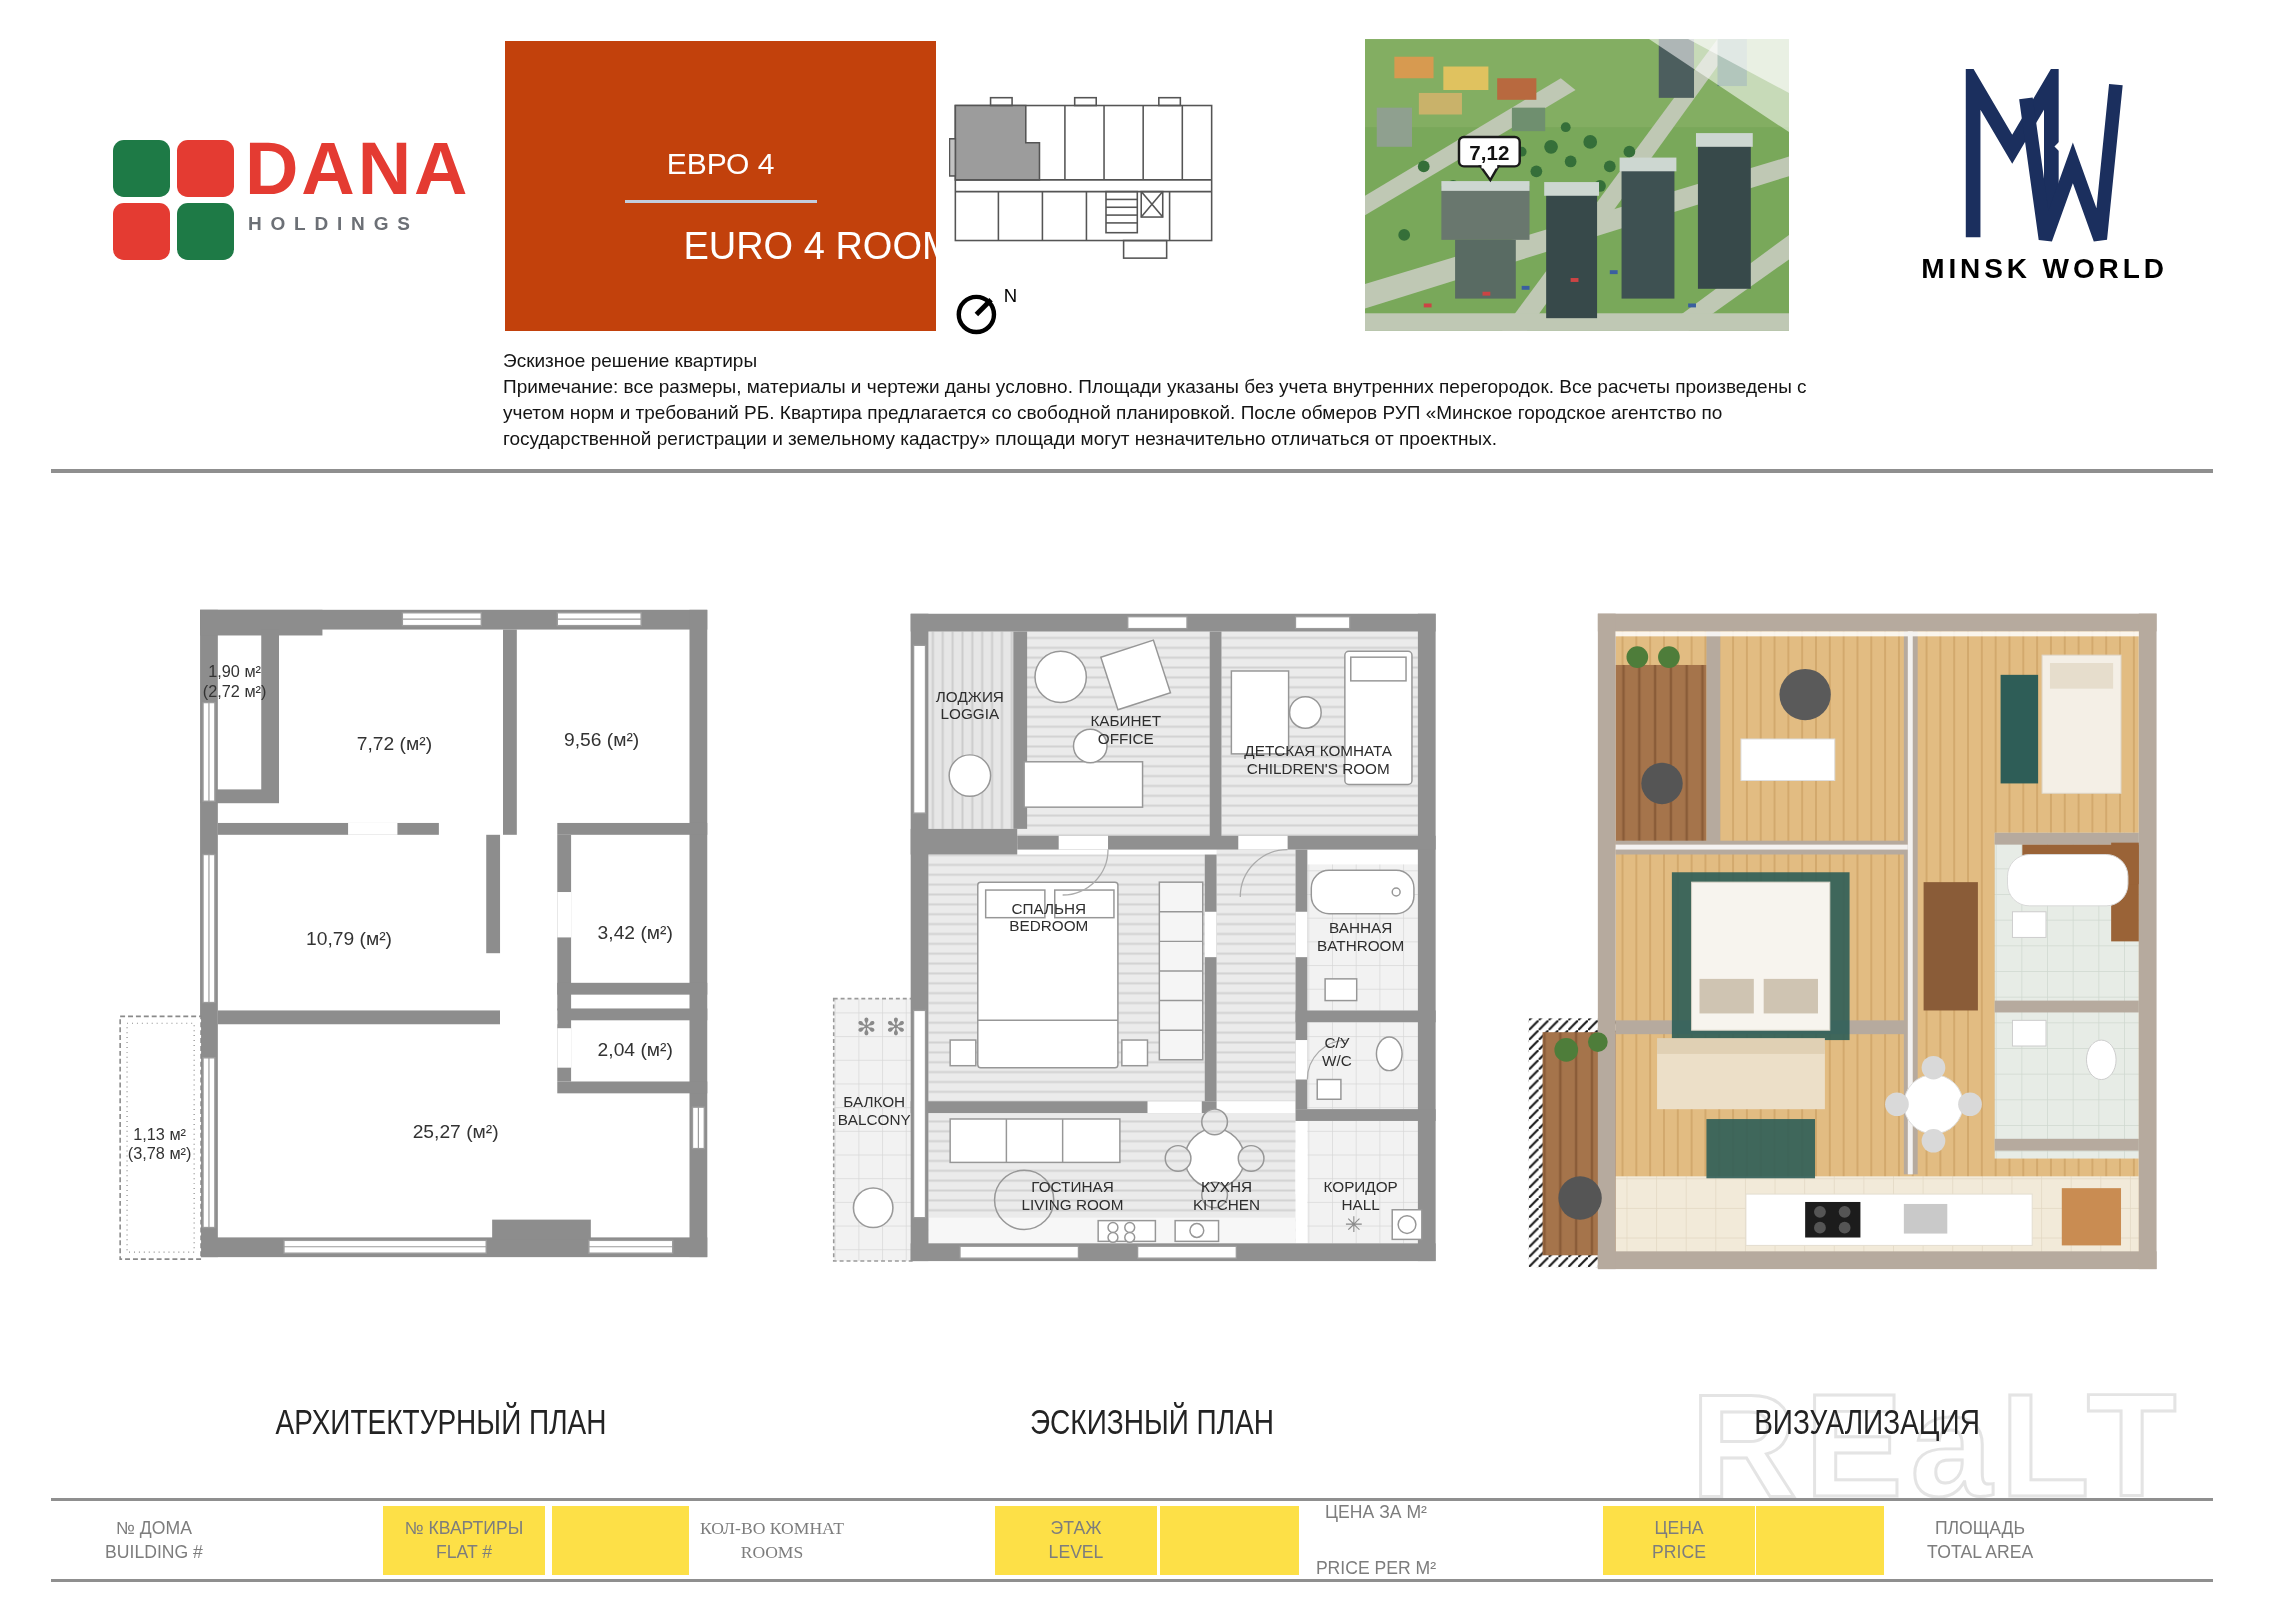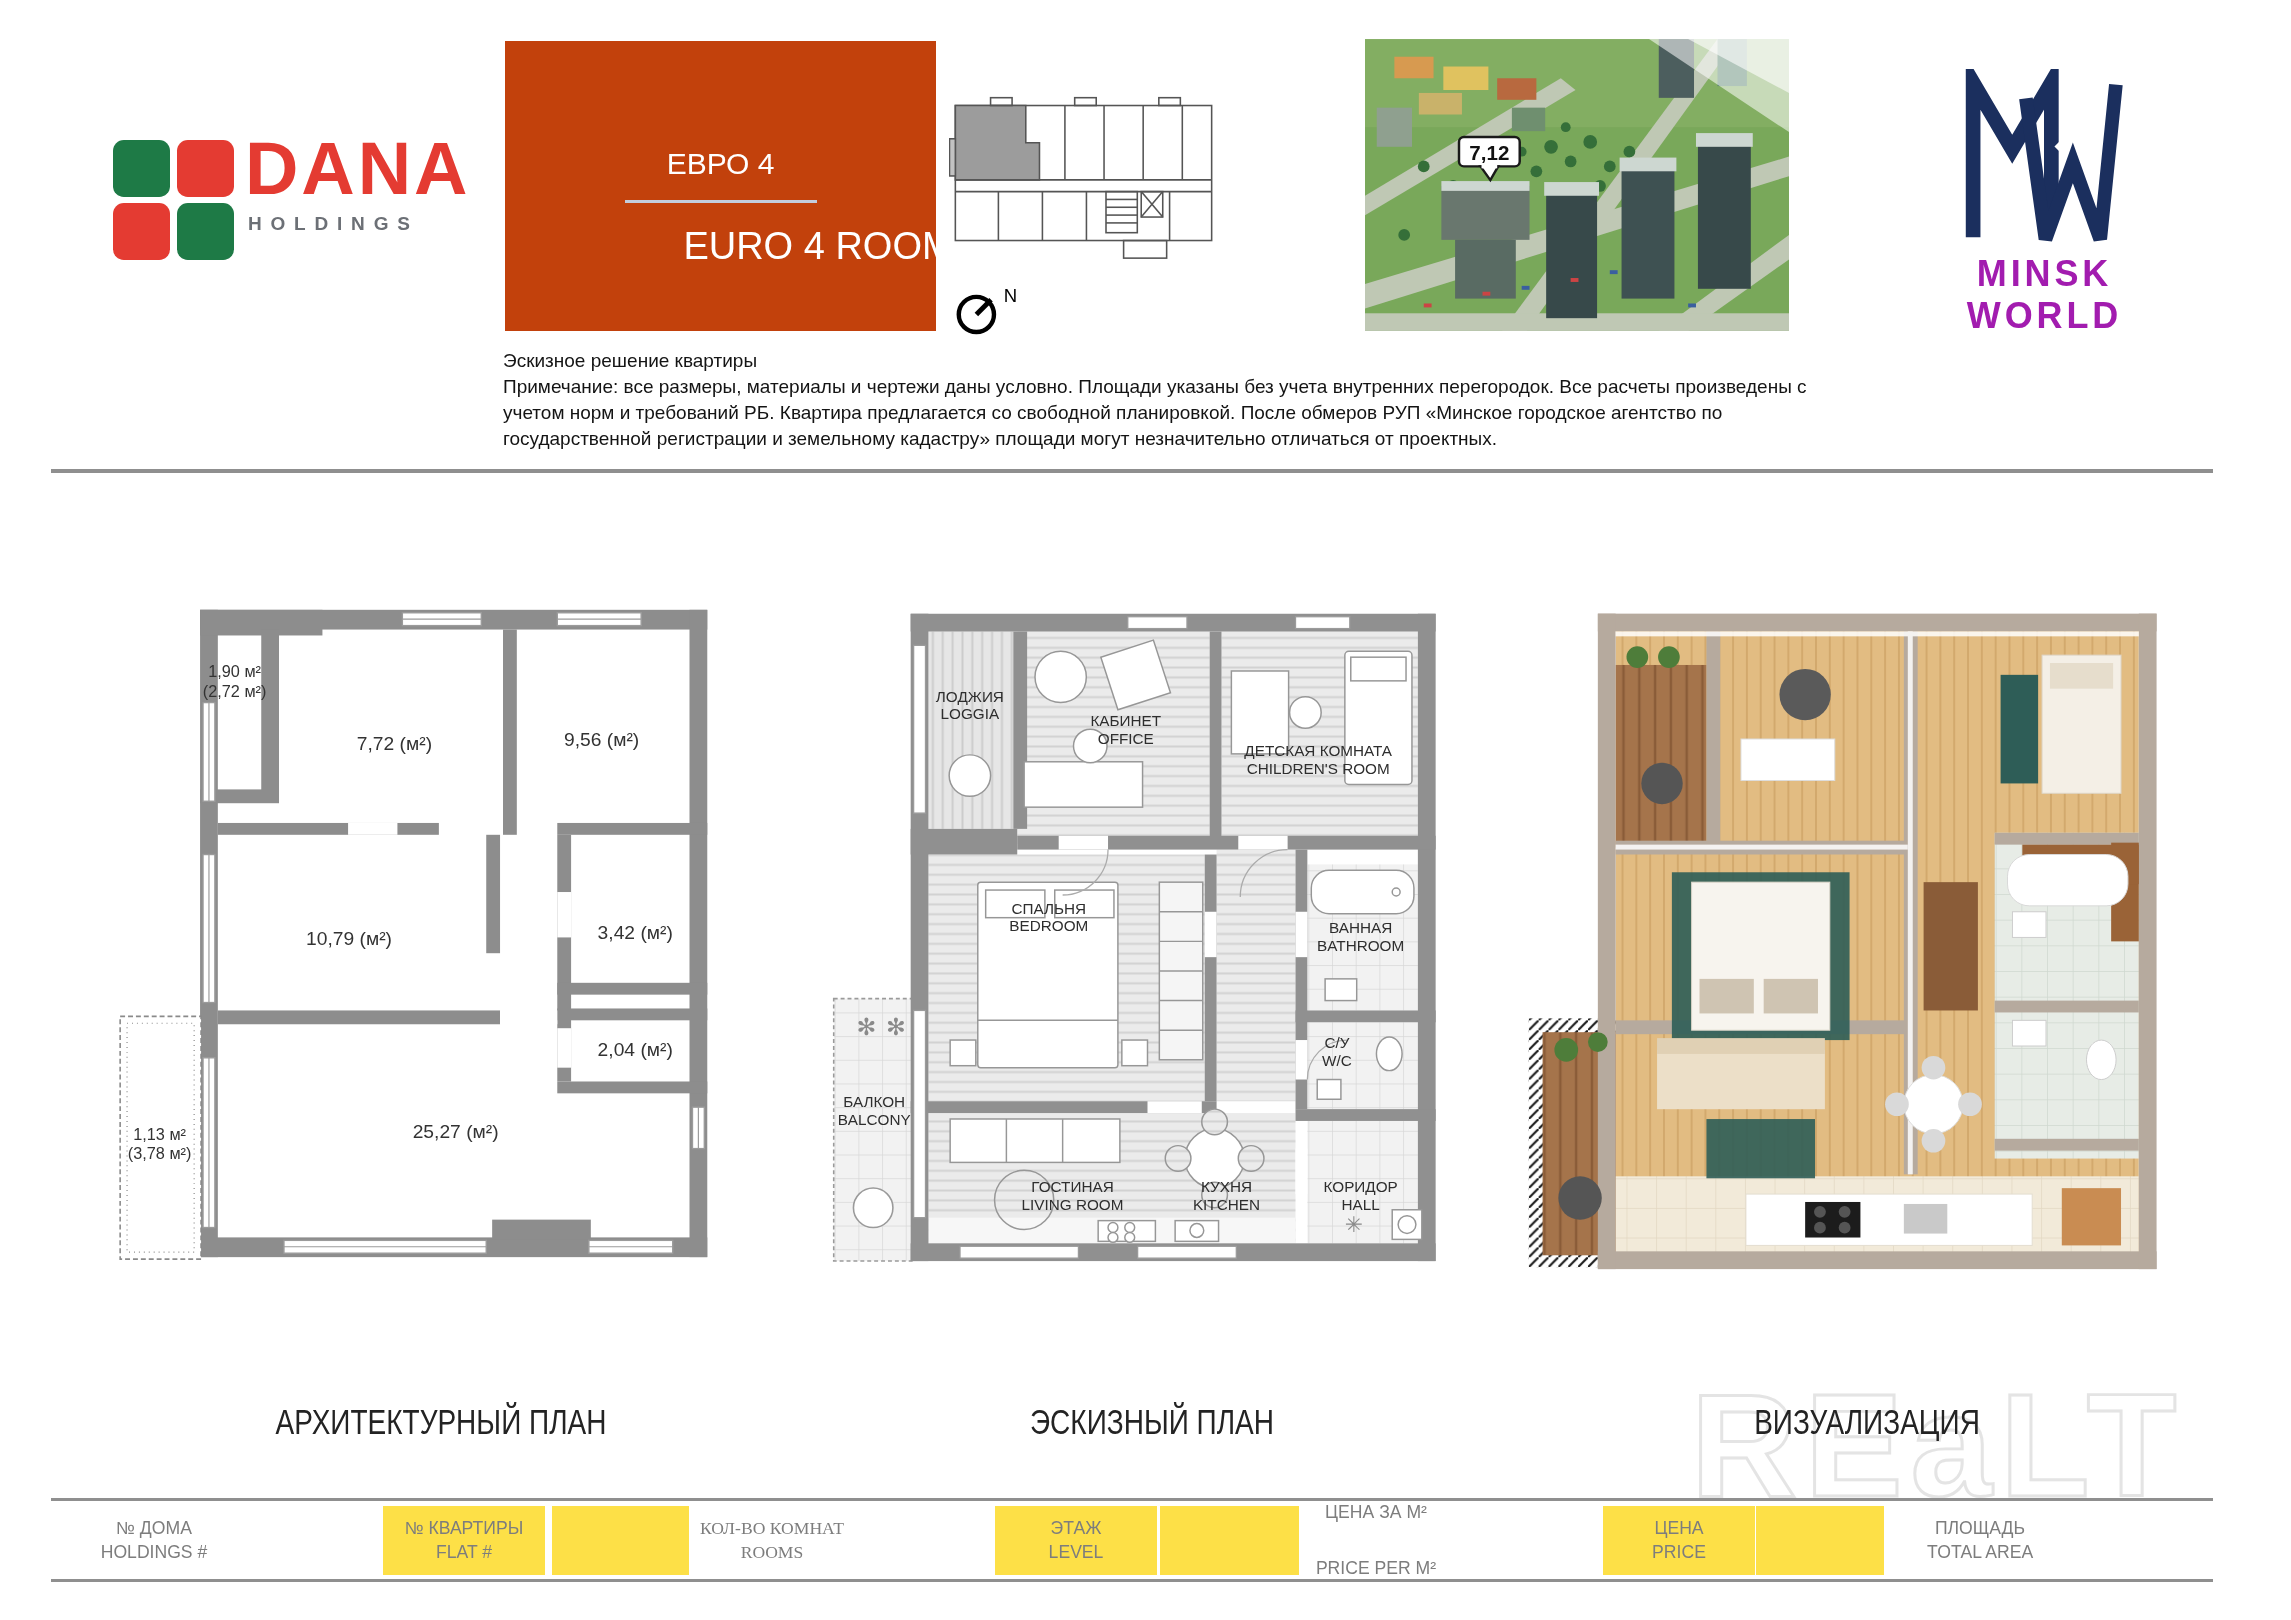--- a/index.html
+++ b/index.html
@@ -182,21 +182,21 @@
     </g>
   </svg>
 
   <div class="abs" style="left:1946px;top:69px;width:196px;height:245px;">
     <svg class="abs" style="left:14.7px;top:0;" width="167" height="176" viewBox="0 0 170 180">
       <path d="M12,172 L12,14 L52,82 L92,14 L92,150" fill="none" stroke="#1b2f5e" stroke-width="15"></path>
       <path d="M66,30 L86,174 L114,96 L142,174 L158,16" fill="none" stroke="#1b2f5e" stroke-width="14"></path>
       <line x1="28" y1="130" x2="58" y2="100" stroke="#ffffff" stroke-width="8"></line>
       <line x1="98" y1="82" x2="128" y2="52" stroke="#ffffff" stroke-width="8"></line>
     </svg>
-    <div class="abs" style="left:-34px;top:184px;width:265px;text-align:center;font-size:36px;font-weight:bold;color:#a21caf;letter-spacing:3.9px;">MINSK WORLD</div>
+    <div class="abs" style="left:-34px;top:184px;width:265px;text-align:center;font-size:28px;font-weight:bold;color:#000000;letter-spacing:3.9px;">MINSK WORLD</div>
   </div>
 
   <div class="disclaimer">
     <div>Эскизное решение квартиры</div>
     <div>Примечание: все размеры, материалы и чертежи даны условно. Площади указаны без учета внутренних перегородок. Все расчеты произведены с учетом норм и требований РБ. Квартира предлагается со свободной планировкой. После обмеров РУП «Минское городское агентство по государственной регистрации и земельному кадастру» площади могут незначительно отличаться от проектных.</div>
   </div>
 
   <div class="rule" style="top:469px;"></div>
 
   <svg class="abs" style="left:108px;top:596px;" width="642" height="671" viewBox="0 0 650 680">
@@ -535,21 +535,21 @@
 
   <svg class="watermark" width="568" height="167" viewBox="0 0 580 170">
     <text x="10" y="135" font-size="150" font-weight="bold" letter-spacing="8" fill="#ffffff" stroke="#e3e3e3" stroke-width="3">REaLT</text>
   </svg>
 
   <div class="rule" style="top:1498px;height:2.9px;z-index:3;"></div>
   <div class="rule" style="top:1579px;height:2.9px;z-index:3;"></div>
 
   <div class="f-text f-cell" style="left:39px;width:230px;">
     <span>№ ДОМА</span>
-    <span>HOLDINGS #</span>
+    <span>BUILDING #</span>
   </div>
   <div class="f-box f-cell" style="left:383px;width:162px;">
     <span>№ КВАРТИРЫ</span>
     <span>FLAT #</span>
   </div>
   <div class="f-box" style="left:552px;width:137px;"></div>
   <div class="f-text f-cell" style="left:674px;width:196px;font-family:Liberation Serif, serif;">
     <span>КОЛ-ВО КОМНАТ</span>
     <span>ROOMS</span>
   </div>

